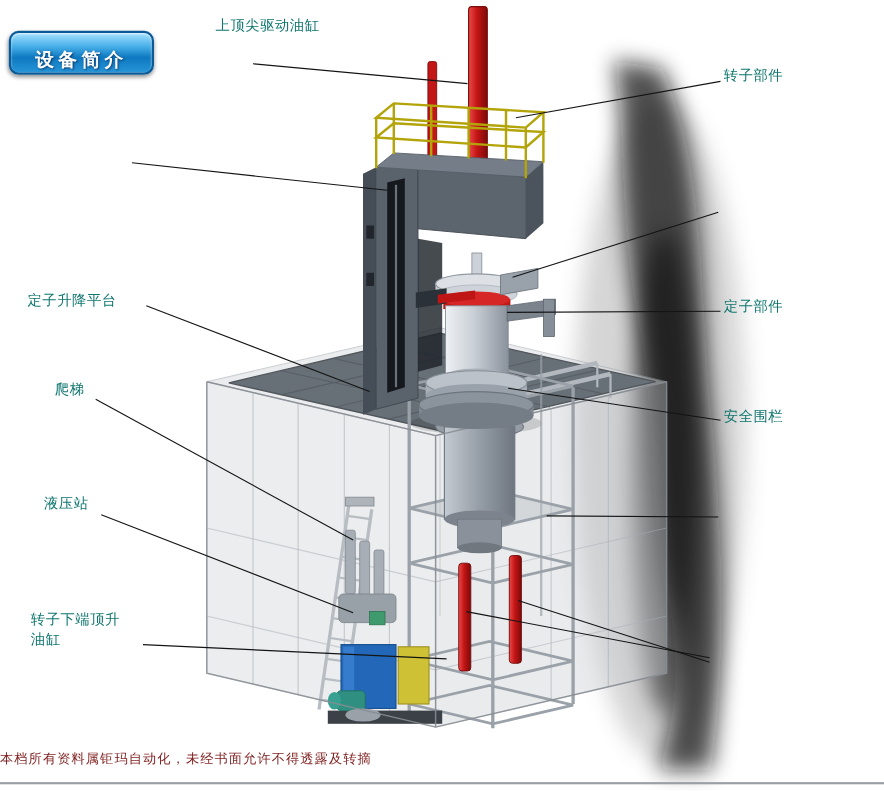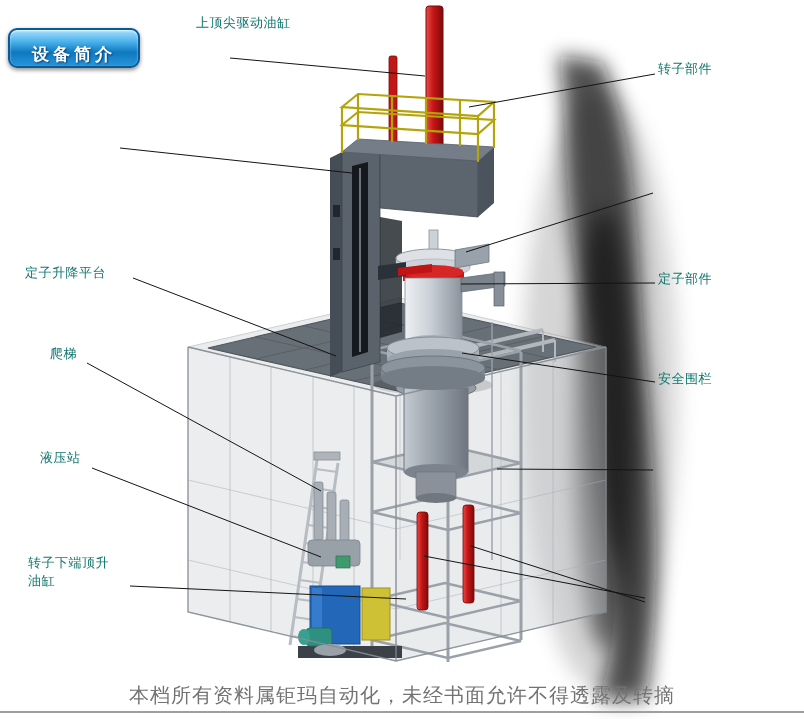--- a/index.html
+++ b/index.html
@@ -10,22 +10,22 @@
        word-break:break-all;letter-spacing:0.5px;}
   .badge{position:absolute;left:8px;top:28px;width:128px;height:36px;z-index:4;
          border-radius:9px;
          background:linear-gradient(180deg,#a6e0ff 0%,#45aee8 35%,#0e78c0 62%,#2795d8 100%);
          border:2px solid #0a5a98;
          box-shadow:0 2px 4px rgba(0,0,0,.45), inset 0 1px 2px rgba(255,255,255,.75);
          color:#fff;font-weight:bold;font-size:17px;letter-spacing:4px;
          display:flex;align-items:flex-end;justify-content:center;
          text-shadow:1px 1px 2px rgba(0,20,60,.65);
          font-family:"Liberation Sans", sans-serif;}
-  .footer{position:absolute;left:0;right:0;top:682px;z-index:3;text-align:center;
-          font-size:20px;color:#737373;letter-spacing:1px;}
+  .footer{position:absolute;left:0;right:0;top:682px;z-index:3;text-align:left;
+          font-size:12px;color:#7f1d1d;letter-spacing:1px;}
   .bottom-rule{position:absolute;left:0;right:0;top:711px;height:2px;background:#9aa0a5;z-index:3;}
 </style>
 </head>
 <body>
 
 <div id="stage">
 
   <svg id="machine-svg" width="804" height="719" viewBox="0 0 804 719">
     <defs>
       <linearGradient id="gRed" x1="0" y1="0" x2="1" y2="0">

